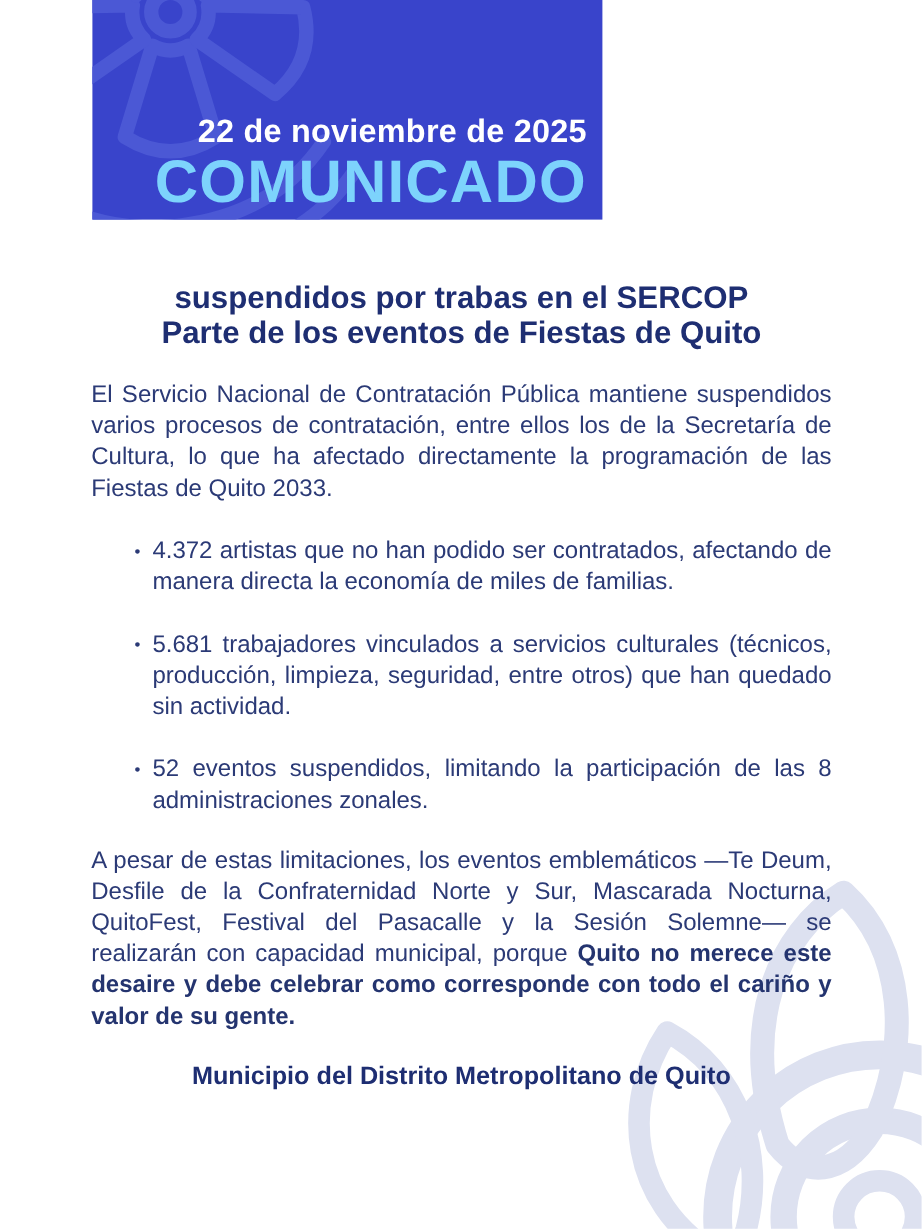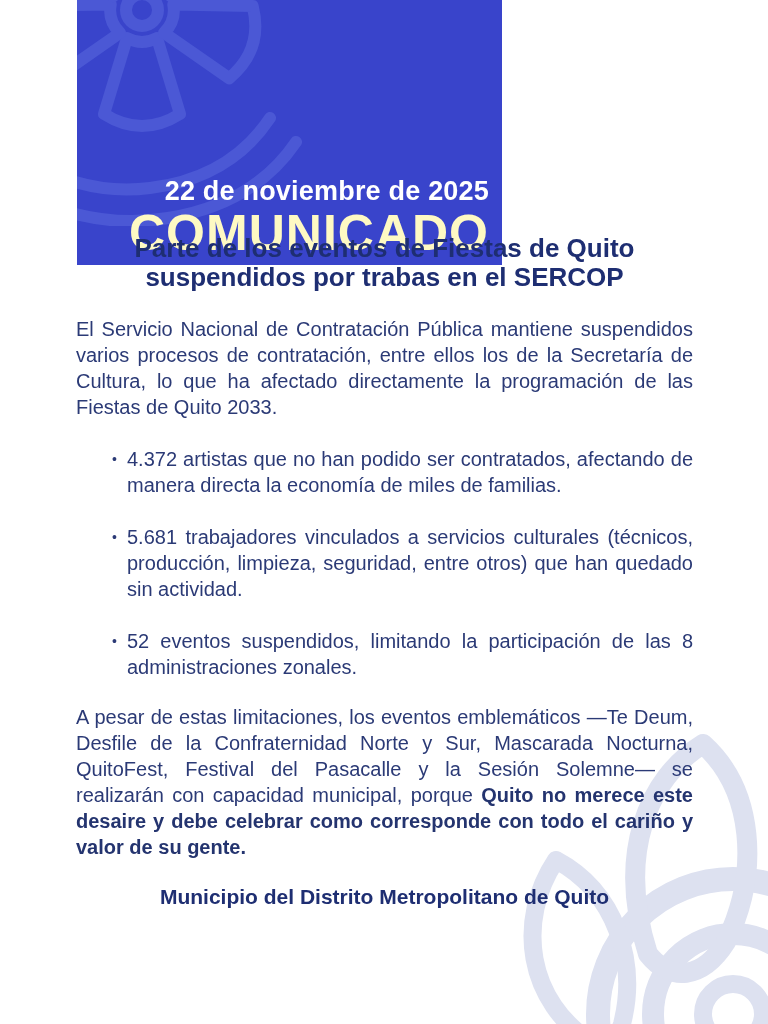--- a/index.html
+++ b/index.html
@@ -9,21 +9,21 @@
     width: 768px; height: 1024px;
     background: #ffffff;
     overflow: hidden;
     font-family: "Liberation Sans", "DejaVu Sans", sans-serif;
   }
 
   
   .banner {
     position: absolute;
     left: 77px; top: 0;
-    width: 425px; height: 265px;
+    width: 425px; height: 183px;
     background: #3944cb;
     overflow: hidden;
     display: flex;
     flex-direction: column;
     align-items: flex-end;
     justify-content: flex-end;
     padding: 0 13px 8px 0;
   }
   .wm-top {
     position: absolute;
@@ -35,21 +35,21 @@
     position: relative;
     color: #ffffff;
     font-size: 27px;
     font-weight: 700;
     letter-spacing: 0.2px;
     margin-bottom: 3px;
     z-index: 1;
   }
   .banner-title {
     position: relative;
-    color: #fef9c3;
+    color: #7dd3fc;
     font-size: 50px;
     font-weight: bold;
     letter-spacing: 1px;
     line-height: 0.95;
     z-index: 1;
   }
 
   
   .content {
     position: absolute;
@@ -128,22 +128,22 @@
       <path d="M28 196 Q100 252 178 242 Q258 232 298 172"></path>
       <path d="M4 218 Q96 288 196 272 Q282 258 324 196"></path>
     </g>
   </svg>
   <div class="banner-date">22 de noviembre de 2025</div>
   <div class="banner-title">COMUNICADO</div>
 </header>
 
 <main class="content">
   <h1 class="doc-title">
+    <span>suspendidos por trabas en el SERCOP</span>
     <span>Parte de los eventos de Fiestas de Quito</span>
-    <span>suspendidos por trabas en el SERCOP</span>
   </h1>
 
   <p>El Servicio Nacional de Contratación Pública mantiene suspendidos varios procesos de contratación, entre ellos los de la Secretaría de Cultura, lo que ha afectado directamente la programación de las Fiestas de Quito 2033.</p>
 
 
   <ul class="impact-list">
     <li>4.372 artistas que no han podido ser contratados, afectando de manera directa la economía de miles de familias.</li>
     <li>5.681 trabajadores vinculados a servicios culturales (técnicos, producción, limpieza, seguridad, entre otros) que han quedado sin actividad.</li>
     <li>52 eventos suspendidos, limitando la participación de las 8 administraciones zonales.</li>
   </ul>

